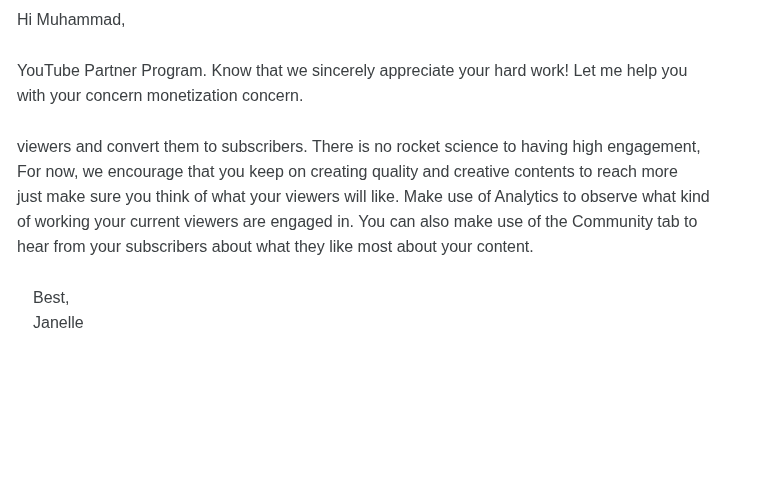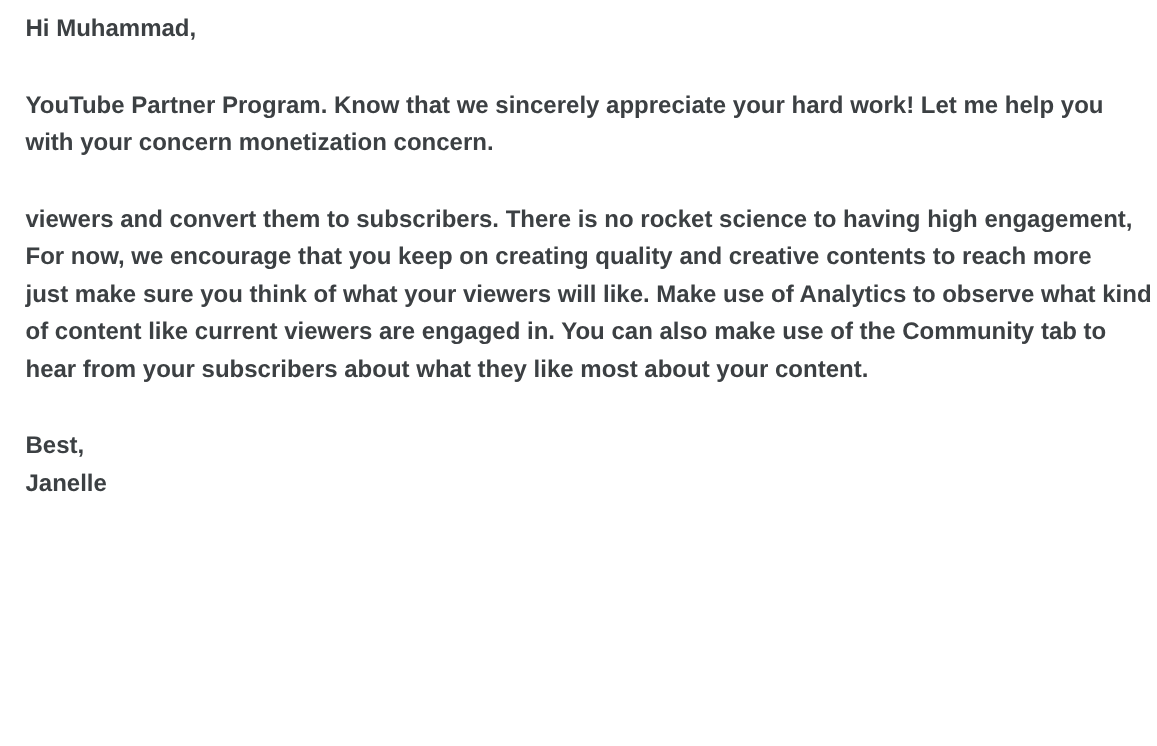--- a/index.html
+++ b/index.html
@@ -12,30 +12,29 @@
     overflow: hidden;
     background: var(--background-color, #ffffff);
     font-family: "Liberation Sans", sans-serif;
   }
   .email-body {
     box-sizing: border-box;
     padding: 7px 41px 0 17px;
     font-size: 16px;
     line-height: 25px;
     color: var(--text-color, #3c4043);
-    font-weight: bold;
   }
   .para {
     margin: 0 0 26px 0;
   }
   .line {
     white-space: nowrap;
   }
   .signature-block {
-    margin: 0;
+    margin: 16px;
   }
 </style>
 </head>
 <body>
 
 <main class="email-body">
 
   <div class="para">
     <span class="line">Hi Muhammad,</span>
   </div>
@@ -43,21 +42,21 @@
 
   <div class="para">
     <div class="line">YouTube Partner Program. Know that we sincerely appreciate your hard work! Let me help you</div>
     <div class="line">with your concern monetization concern.</div>
   </div>
 
   <div class="para">
     <div class="line">viewers and convert them to subscribers. There is no rocket science to having high engagement,</div>
     <div class="line">For now, we encourage that you keep on creating quality and creative contents to reach more</div>
     <div class="line">just make sure you think of what your viewers will like. Make use of Analytics to observe what kind</div>
-    <div class="line">of content like current viewers are engaged in. You can also make use of the Community tab to</div>
+    <div class="line">of working your current viewers are engaged in. You can also make use of the Community tab to</div>
     <div class="line">hear from your subscribers about what they like most about your content.</div>
   </div>
 
 
   <div class="signature-block">
     <div class="line">Best,</div>
     <div class="line">Janelle</div>
   </div>
 
 </main>

